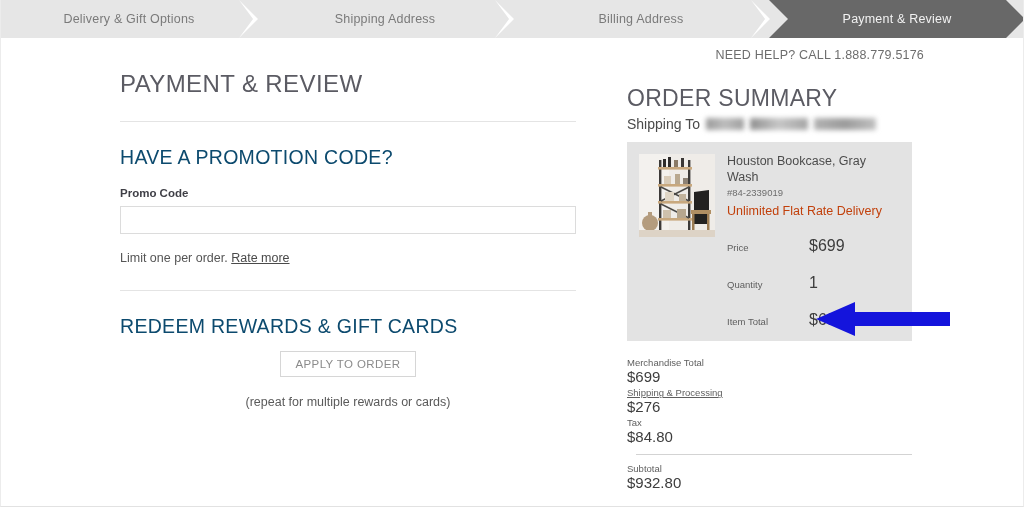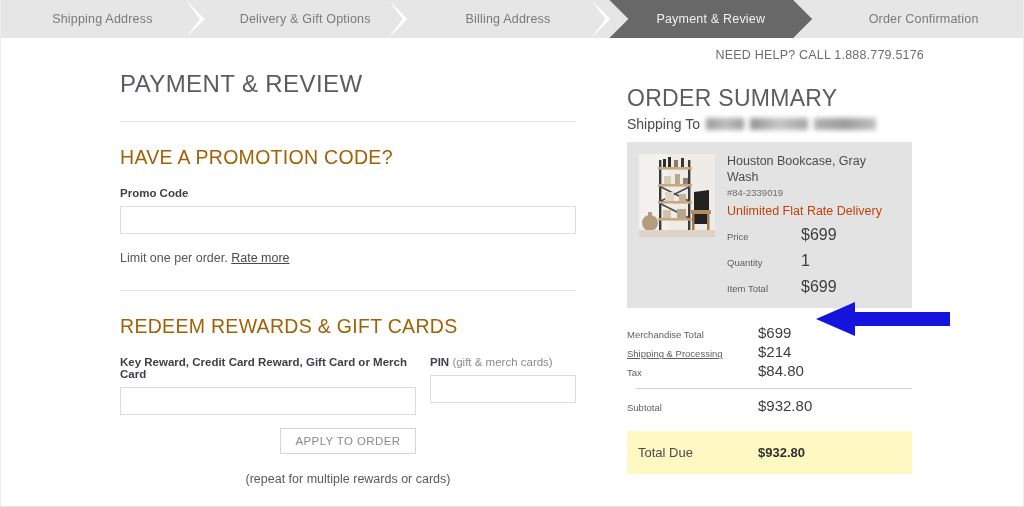--- a/index.html
+++ b/index.html
@@ -83,21 +83,21 @@
   }
   hr.rule {
     border: 0;
     border-top: 1px solid #e4e4e4;
     margin: 23px 0 0 0;
   }
   h2.sect {
     margin: 24px 0 0 0;
     font-size: 19.5px;
     font-weight: 400;
-    color: #a16207;
+    color: #0c4a6e;
     letter-spacing: .3px;
   }
   label.fld {
     display: block;
     margin-top: 18px;
     font-size: 11.5px;
     font-weight: bold;
     color: #3f3f46;
   }
   label.fld .sub {
@@ -208,37 +208,39 @@
     margin-top: 2px;
   }
   .prod-ship {
     font-size: 12.5px;
     color: #c2410c;
     margin-top: 6px;
   }
   .kv {
     display: flex;
     align-items: baseline;
-    margin-top: 8px;
+    margin-top: 19px;
+    gap: 8px;
   }
   .kv .k {
     width: 74px;
     font-size: 9.5px;
     color: #5e5e5e;
   }
   .kv .v {
     font-size: 16px;
     color: #3d3d3d;
   }
 
   .totals { margin-top: 16px; }
   .trow {
     display: flex;
     align-items: baseline;
     margin-bottom: 2px;
+    flex-direction: column;
   }
   .trow .tk {
     width: 131px;
     font-size: 9.5px;
     color: #5e5e5e;
   }
   .trow .tk.link { text-decoration: underline; }
   .trow .tv {
     font-size: 15px;
     color: #3d3d3d;
@@ -277,36 +279,33 @@
     pointer-events: none;
   }
 </style>
 </head>
 <body>
 
 <div id="page">
 
   <div id="steps">
     <div class="step">
+      <span>Delivery &amp; Gift Options</span>
+      <span class="sep"></span>
+    </div>
+    <div class="step">
       <span>Shipping Address</span>
-      <span class="sep"></span>
-    </div>
-    <div class="step">
-      <span>Delivery &amp; Gift Options</span>
       <span class="sep"></span>
     </div>
     <div class="step">
       <span>Billing Address</span>
       <span class="sep"></span>
     </div>
     <div class="step active">
       <span>Payment &amp; Review</span>
-    </div>
-    <div class="step last after-active">
-      <span>Order Confirmation</span>
     </div>
   </div>
 
   <div id="need-help">NEED HELP? CALL 1.888.779.5176</div>
 
   <div id="left-col">
 
     <h1 class="page-title">PAYMENT &amp; REVIEW</h1>
     <hr class="rule">
 
@@ -317,33 +316,20 @@
     <div class="note">
       <span>Limit one per order.</span>
       <a class="ulink" href="#">Rate more</a>
     </div>
 
     <hr class="rule" style="margin-top:25px">
 
     
     <h2 class="sect">REDEEM REWARDS &amp; GIFT CARDS</h2>
 
-    <div class="fld-row">
-      <div>
-        <label class="fld">Key Reward, Credit Card Reward, Gift Card or Merch Card</label>
-        <input class="txt narrow" type="text" value="" style="">
-      </div>
-      <div>
-        <label class="fld">
-          <span>PIN</span>
-          <span class="sub">(gift &amp; merch cards)</span>
-        </label>
-        <input class="txt pin" type="text" value="" style="">
-      </div>
-    </div>
 
     <div class="apply-row">
       <button class="ghost">APPLY TO ORDER</button>
       <span class="hint">(repeat for multiple rewards or cards)</span>
     </div>
 
     
   </div>
 
   <div id="right-col">
@@ -417,21 +403,21 @@
       </div>
     </div>
 
     <div class="totals">
       <div class="trow">
         <span class="tk">Merchandise Total</span>
         <span class="tv">$699</span>
       </div>
       <div class="trow">
         <span class="tk link">Shipping &amp; Processing</span>
-        <span class="tv">$214</span>
+        <span class="tv">$276</span>
       </div>
       <div class="trow">
         <span class="tk">Tax</span>
         <span class="tv">$84.80</span>
       </div>
 
       <hr class="tdiv">
 
       <div class="trow">
         <span class="tk">Subtotal</span>

